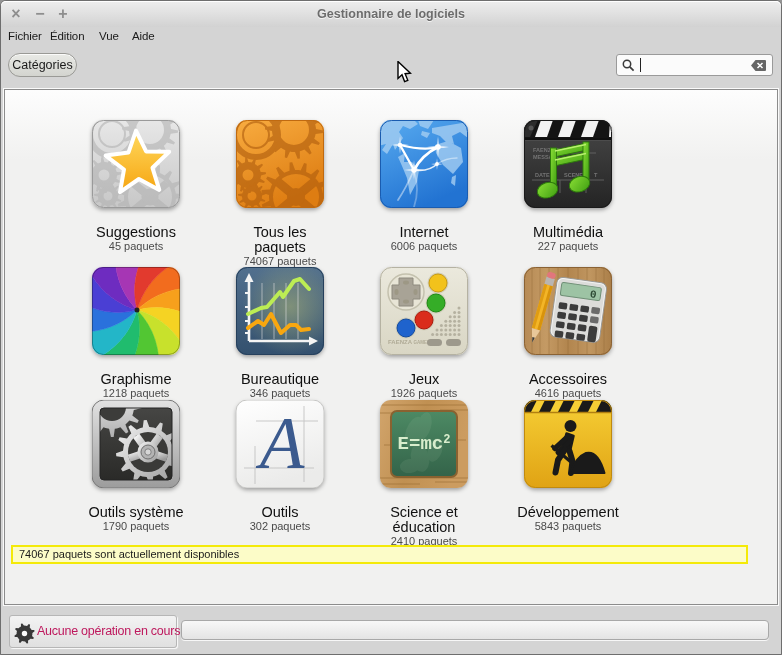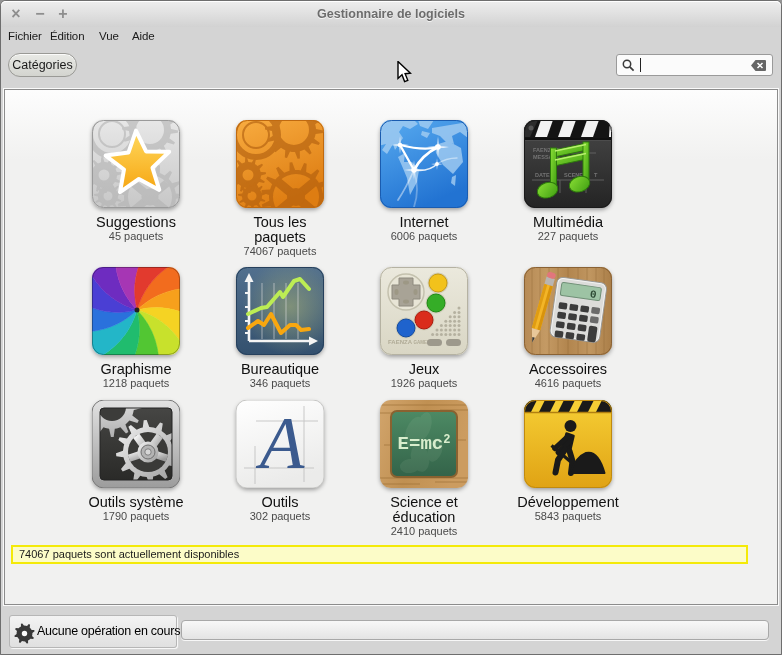--- a/index.html
+++ b/index.html
@@ -22,30 +22,30 @@
   box-shadow:inset 0 1px 0 rgba(255,255,255,0.8); }
 #search { position:absolute; left:615px; top:5px; width:157px; height:22px;
   background:#fbfbfb; border:1px solid #9a9a9a; border-radius:3px; }
 #content { position:absolute; left:3px; top:88px; width:774px; height:516px;
   background:linear-gradient(#fdfdfd, #f1f1f0 70px); border:1px solid #8c8c8c;
   box-shadow:0 0 0 1px #fafafa; }
 .cell { position:absolute; width:140px; text-align:center; }
 .ic { width:88px; height:88px; margin:0 auto; border-radius:12px;
   box-shadow:0 2px 4px rgba(0,0,0,0.35); }
 .ic svg { display:block; }
-.lbl { margin-top:7px; font-size:14.5px; color:#101010; line-height:15px; }
+.lbl { margin-top:17px; font-size:14.5px; color:#101010; line-height:15px; }
 .cnt { font-size:11px; color:#4a4a4a; line-height:12px; }
 #infobar { position:absolute; left:6px; top:455px; width:737px; height:19px;
   background:#fcfcc8; border:2px solid #f4ea08; font-size:11px; color:#1a1a1a;
   line-height:15px; padding-left:6px; }
 #statusbar { position:absolute; left:0px; top:602px; width:780px; height:52px; }
 #opframe { position:absolute; left:8px; top:12px; width:168px; height:33px;
   border:1px solid #b6b6b6; border-radius:3px; background:linear-gradient(#f3f3f3,#e0e0e0);
   box-shadow:1px 1px 1px rgba(255,255,255,0.9); }
-#optext { position:absolute; left:36px; top:21px; font-size:12.5px; letter-spacing:-0.25px; color:#000000; }
+#optext { position:absolute; left:36px; top:21px; font-size:12.5px; letter-spacing:-0.25px; color:#be185d; }
 #progress { position:absolute; left:180px; top:17px; width:588px; height:20px;
   background:linear-gradient(#f8f8f8,#e4e4e4); border:1px solid #a8a8a8; border-radius:4px;
   box-shadow:0 1px 0 rgba(255,255,255,0.8); }
 </style></head>
 <body>
 <div id="win">
   <div id="titlebar">
     <div class="wbtn" style="left:4px">×</div>
     <div class="wbtn" style="left:28px">−</div>
     <div class="wbtn" style="left:51px">+</div>

